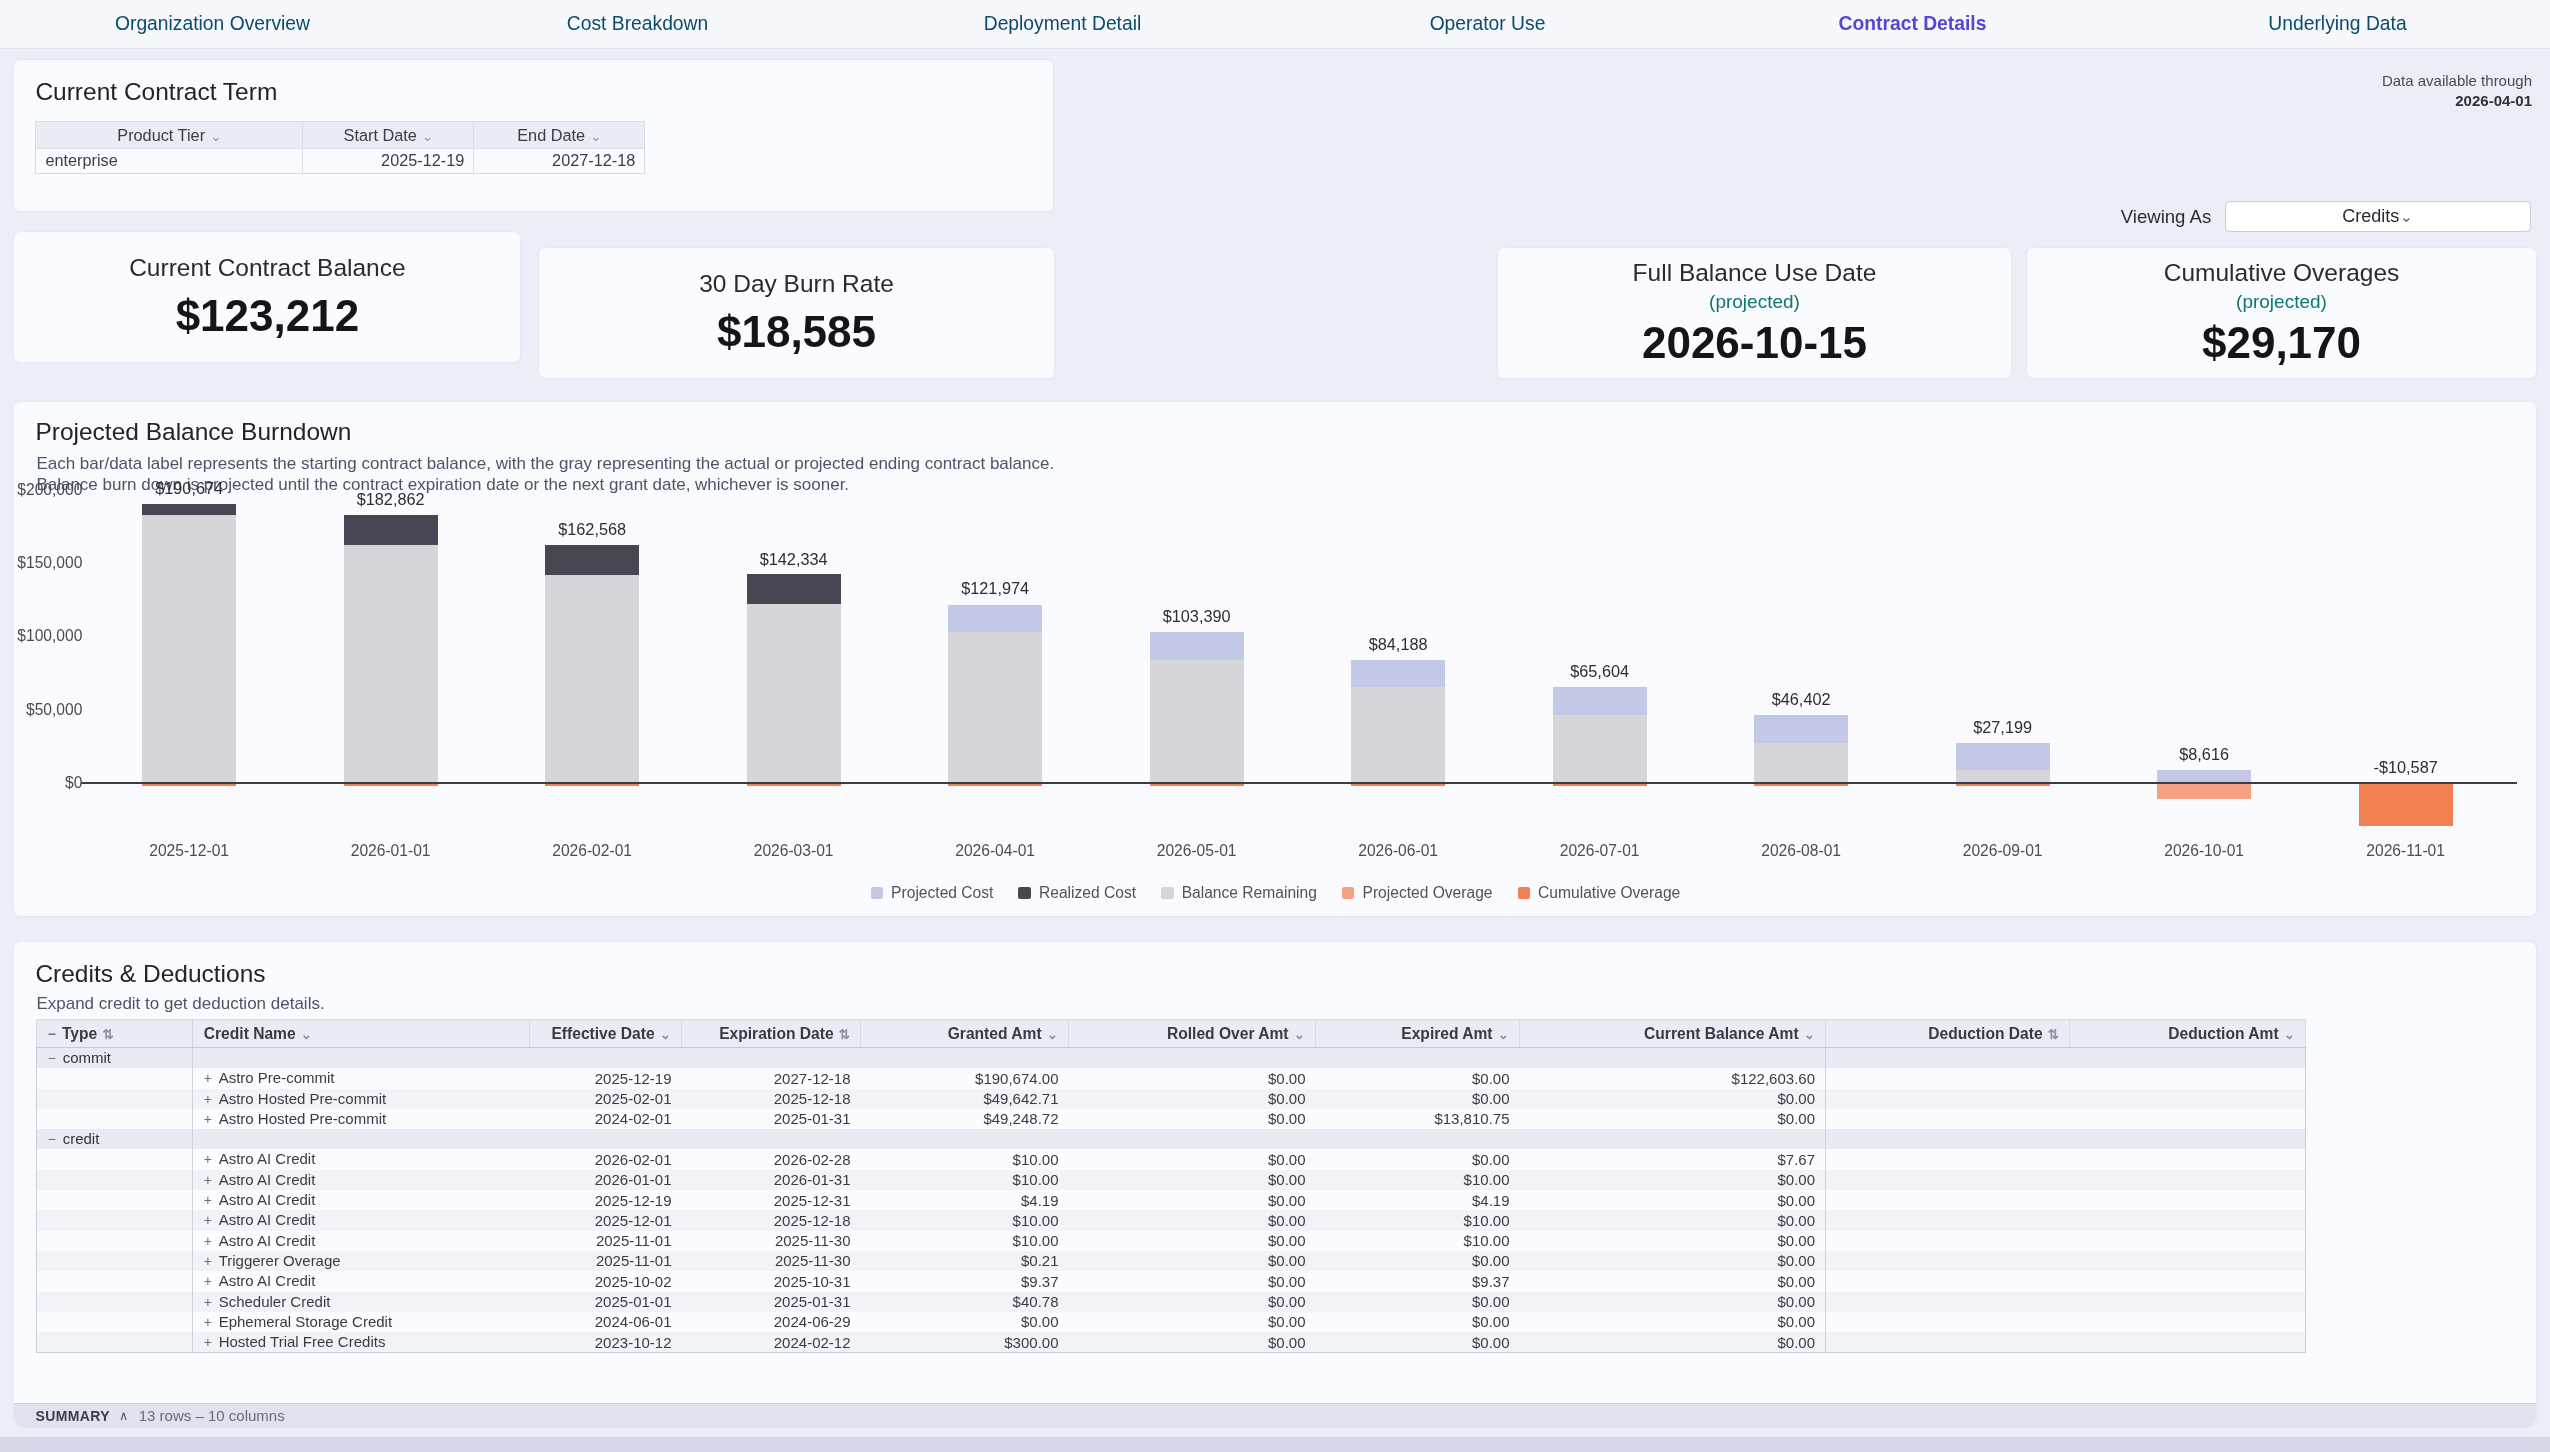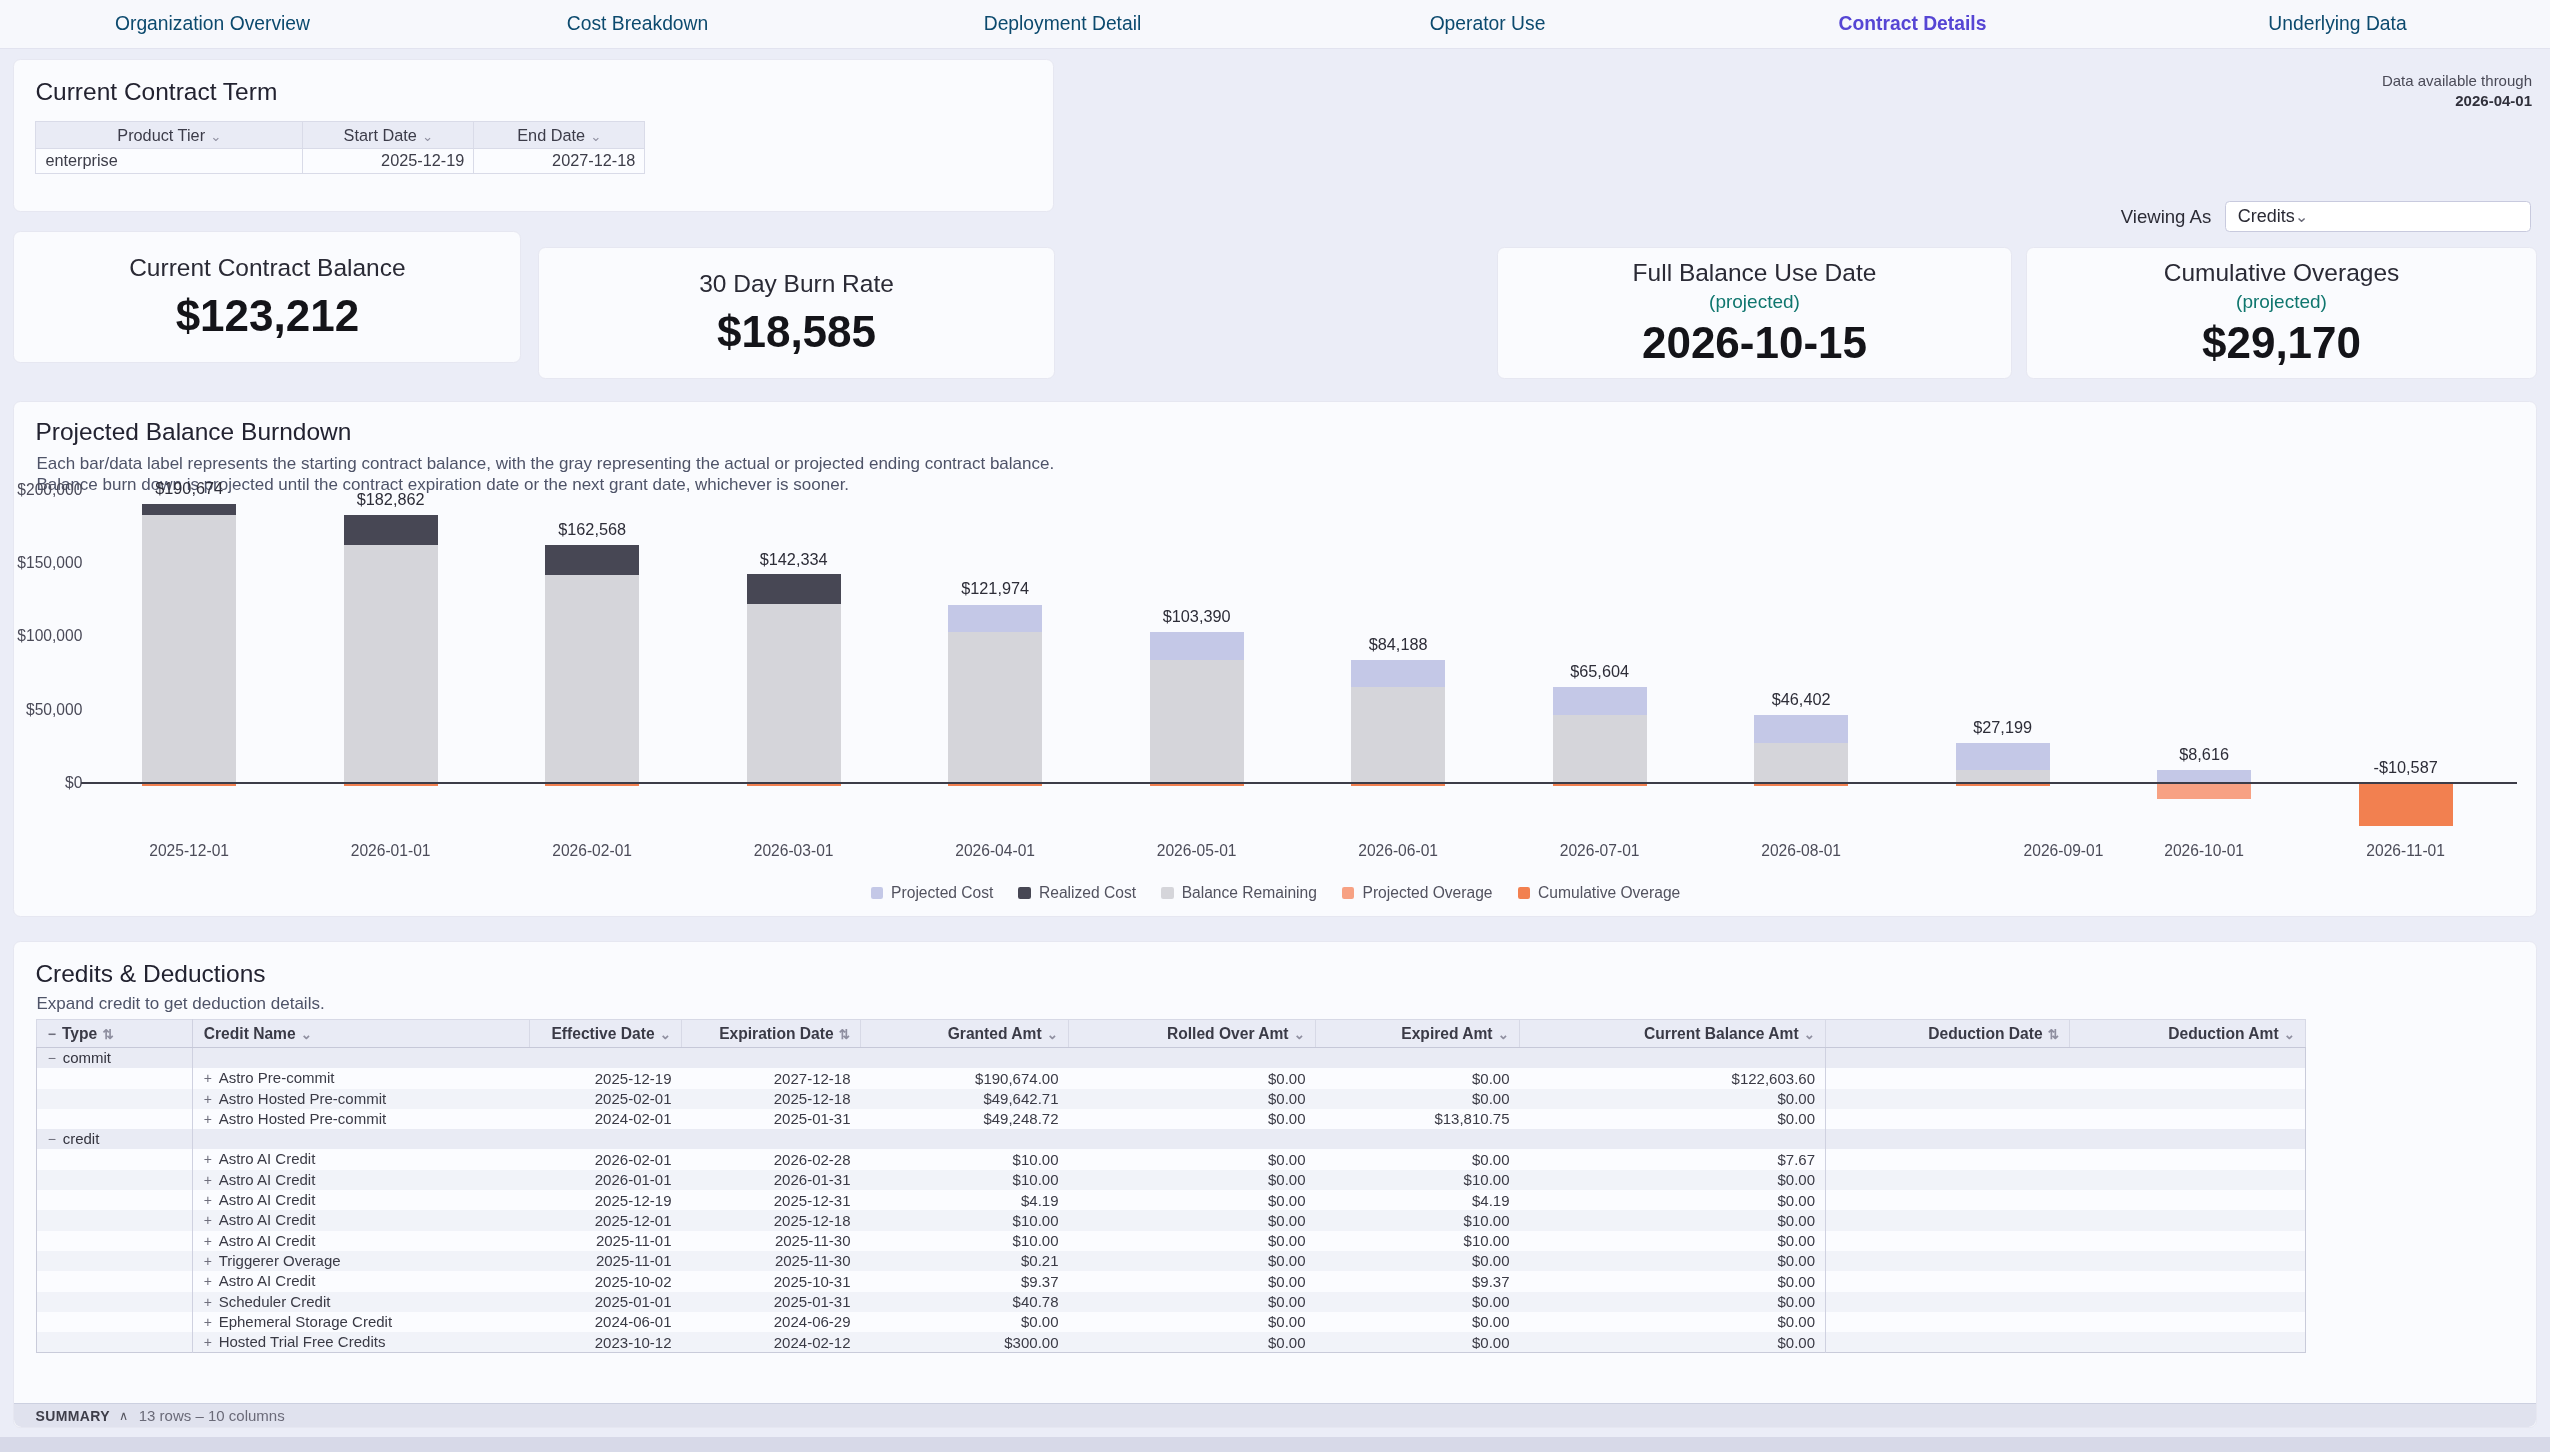--- a/index.html
+++ b/index.html
@@ -22,21 +22,21 @@
   .term-table th{background:#e9ebf5;font-weight:400;color:#3c3c49;text-align:center;height:27px}
   .term-table td{height:24.5px;color:#3d3d49;background:#fbfcff}
   .term-table .r{text-align:right}
   .sort-chev{color:#8f8fa0;font-size:13.4px;margin-left:5.2px}
 
   .data-available{position:absolute;top:71px;right:18px;text-align:right;font-size:15px;color:#4a4a57;line-height:1.35}
   .data-available .da-2{font-weight:700;color:#30303b}
 
   .viewing-as{position:absolute;top:201px;right:19.3px;display:flex;align-items:center;gap:13.4px}
   .va-label{font-size:18.6px;color:#2c2c36;font-weight:500}
-  .va-select{width:306px;height:31px;background:#ffffff;border:0.7px solid #c8cade;border-radius:4.5px;display:flex;align-items:center;justify-content:flex-start;padding:0 12px;font-size:18px;color:#2a2a34;cursor:pointer}
+  .va-select{width:306px;height:31px;background:#ffffff;border:0.7px solid #c8cade;border-radius:4.5px;display:flex;align-items:center;justify-content:center;padding:0 12px;font-size:18px;color:#2a2a34;cursor:pointer}
   .va-chevron{color:#6a6a78;font-size:16.3px}
 
   
   .kpi{display:flex;flex-direction:column;align-items:center;justify-content:center;text-align:center}
   .kpi .t{font-size:24.5px;color:#2a2a35}
   .kpi .v{font-size:44px;font-weight:700;color:#141419;margin-top:9px}
   .kpi .s{font-size:19px;color:#0f766e;margin-top:4.5px}
   .kpi1{left:13.4px;top:231px;width:508px;height:132px}
   .kpi2{left:538px;top:247px;width:517px;height:132px}
   .kpi3{left:1497px;top:247px;width:515px;height:132px}
@@ -241,21 +241,21 @@
     <div class="xlabels" id="xlabels">
         <div class="xlabel" style="left: 0%; width: 8.33333%;">2025-12-01</div>
         <div class="xlabel" style="left: 8.33333%; width: 8.33333%;">2026-01-01</div>
         <div class="xlabel" style="left: 16.6667%; width: 8.33333%;">2026-02-01</div>
         <div class="xlabel" style="left: 25%; width: 8.33333%;">2026-03-01</div>
         <div class="xlabel" style="left: 33.3333%; width: 8.33333%;">2026-04-01</div>
         <div class="xlabel" style="left: 41.6667%; width: 8.33333%;">2026-05-01</div>
         <div class="xlabel" style="left: 50%; width: 8.33333%;">2026-06-01</div>
         <div class="xlabel" style="left: 58.3333%; width: 8.33333%;">2026-07-01</div>
         <div class="xlabel" style="left: 66.6667%; width: 8.33333%;">2026-08-01</div>
-        <div class="xlabel" style="left: 75%; width: 8.33333%; text-align: right;">2026-09-01</div>
+        <div class="xlabel" style="left: 75%; width: 8.33333%;">2026-09-01</div>
         <div class="xlabel" style="left: 83.3333%; width: 8.33333%;">2026-10-01</div>
         <div class="xlabel" style="left: 91.6667%; width: 8.33333%;">2026-11-01</div>
       </div>
     <div class="legend" id="legend">
         <div class="legend-item">
           <span class="swatch" style="background: rgb(196, 200, 231);"></span>
           <span>Projected Cost</span>
         </div>
         <div class="legend-item">
           <span class="swatch" style="background: rgb(71, 71, 84);"></span>

